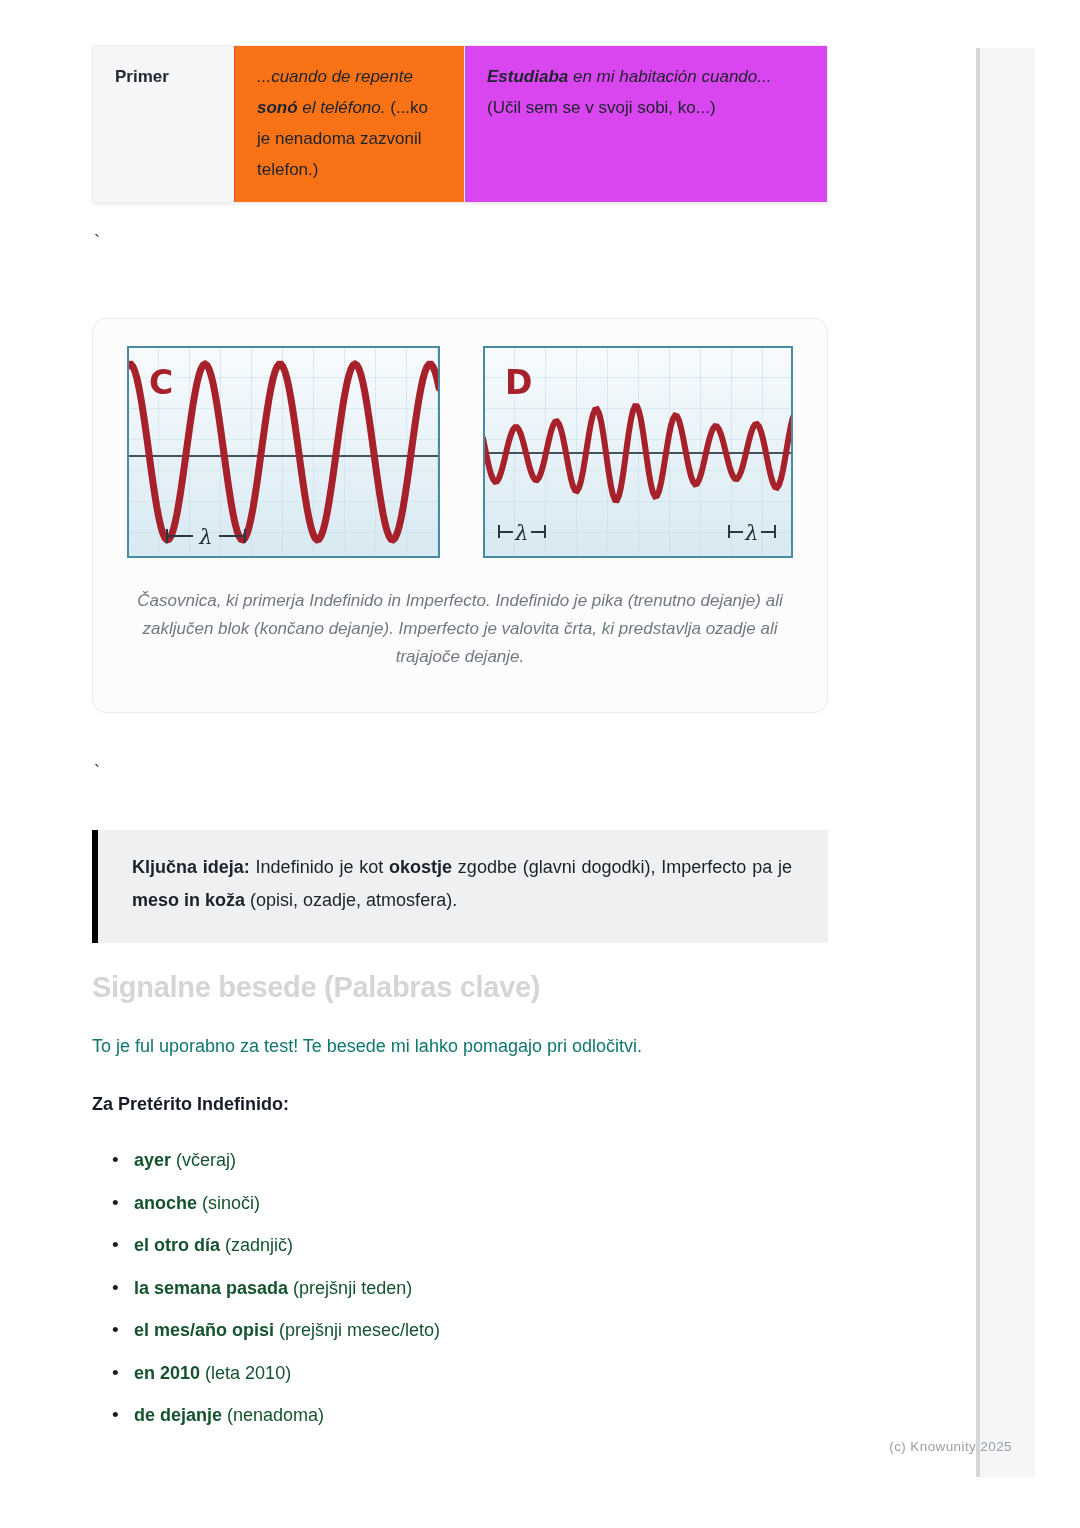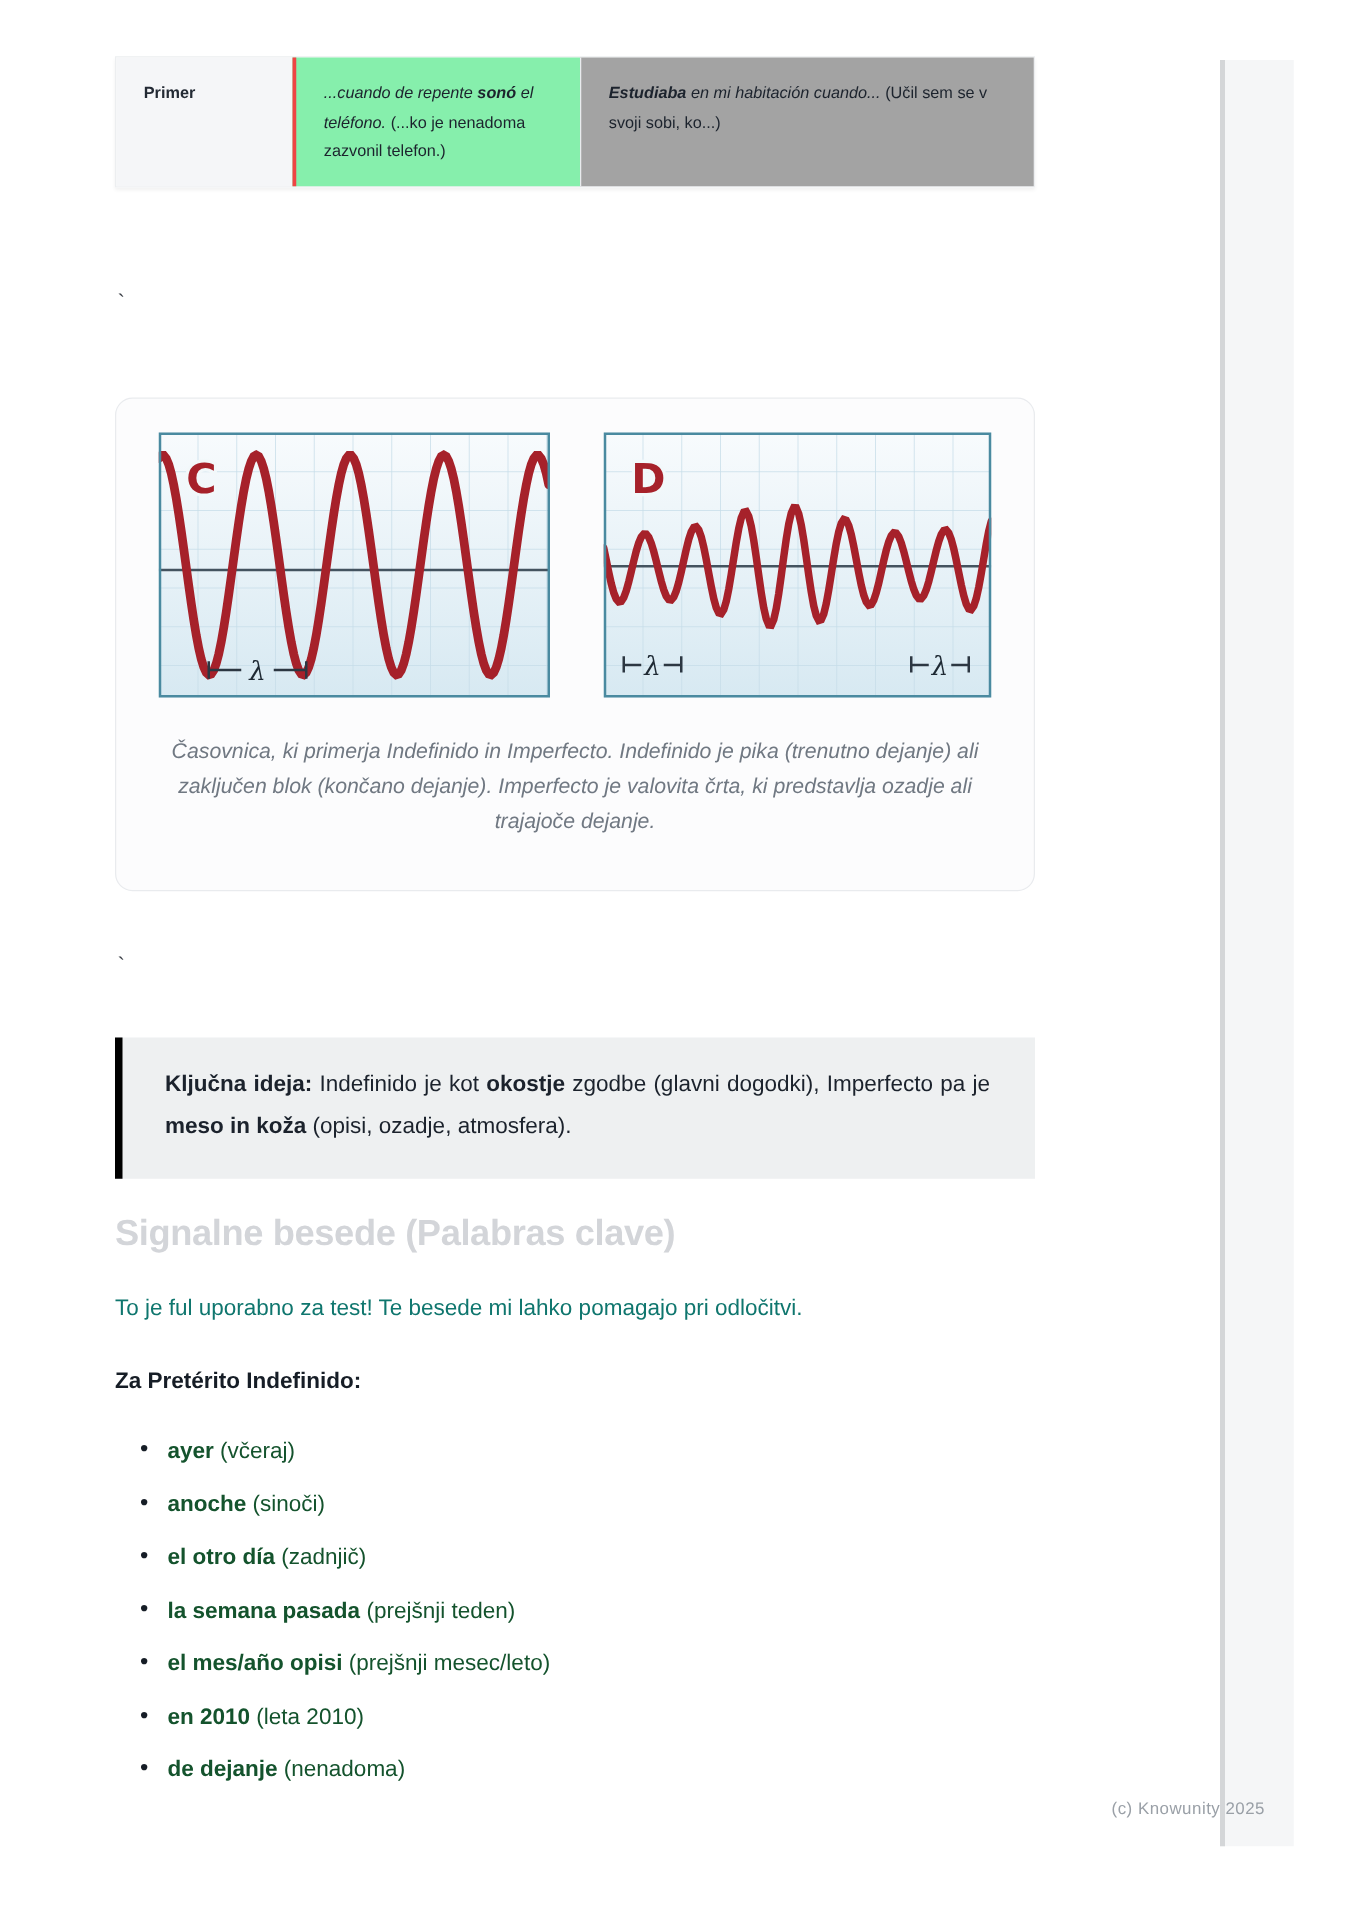--- a/index.html
+++ b/index.html
@@ -3,25 +3,25 @@
 <meta charset="utf-8">
 <style>
   * { margin:0; padding:0; box-sizing:border-box; }
   html,body { width:1080px; height:1528px; background:#ffffff;
     font-family:"Liberation Sans", sans-serif; color:#1c232d; overflow:hidden; }
   .abs { position:absolute; }
 
   
   .example-table { top:45px; left:92px; width:736px; display:flex;
     border:1px solid #eceef0; box-shadow:0 2px 3px rgba(0,0,0,0.06);
-    font-size:13px; line-height:1.82; }
+    font-size:17px; line-height:1.82; }
   .example-table .cell { padding:16px 20px 16px 22px; }
   .col1 { width:141px; background:#f5f6f8; font-weight:bold; color:#232a34; }
-  .col2 { width:230px; background:#86efac; border-left:3px solid #ef4444; }
-  .col3 { flex:1; background:#a3a3a3; border-left:1px solid #e9ebee; }
+  .col2 { width:230px; background:#f97316; border-left:1px solid #ef4444; }
+  .col3 { flex:1; background:#d946ef; border-left:1px solid #e9ebee; }
   .it { font-style:italic; }
 
   .stray-tick { font-size:18px; color:#3a3f46; left:94px; }
 
   
   .figure-card { top:318px; left:92px; width:736px; height:395px;
     background:#fcfcfd; border:1px solid #e9ebee; border-radius:14px;
     padding-top:27px; }
   .panels { display:flex; justify-content:center; gap:43px; }
   .panels svg { display:block; }

